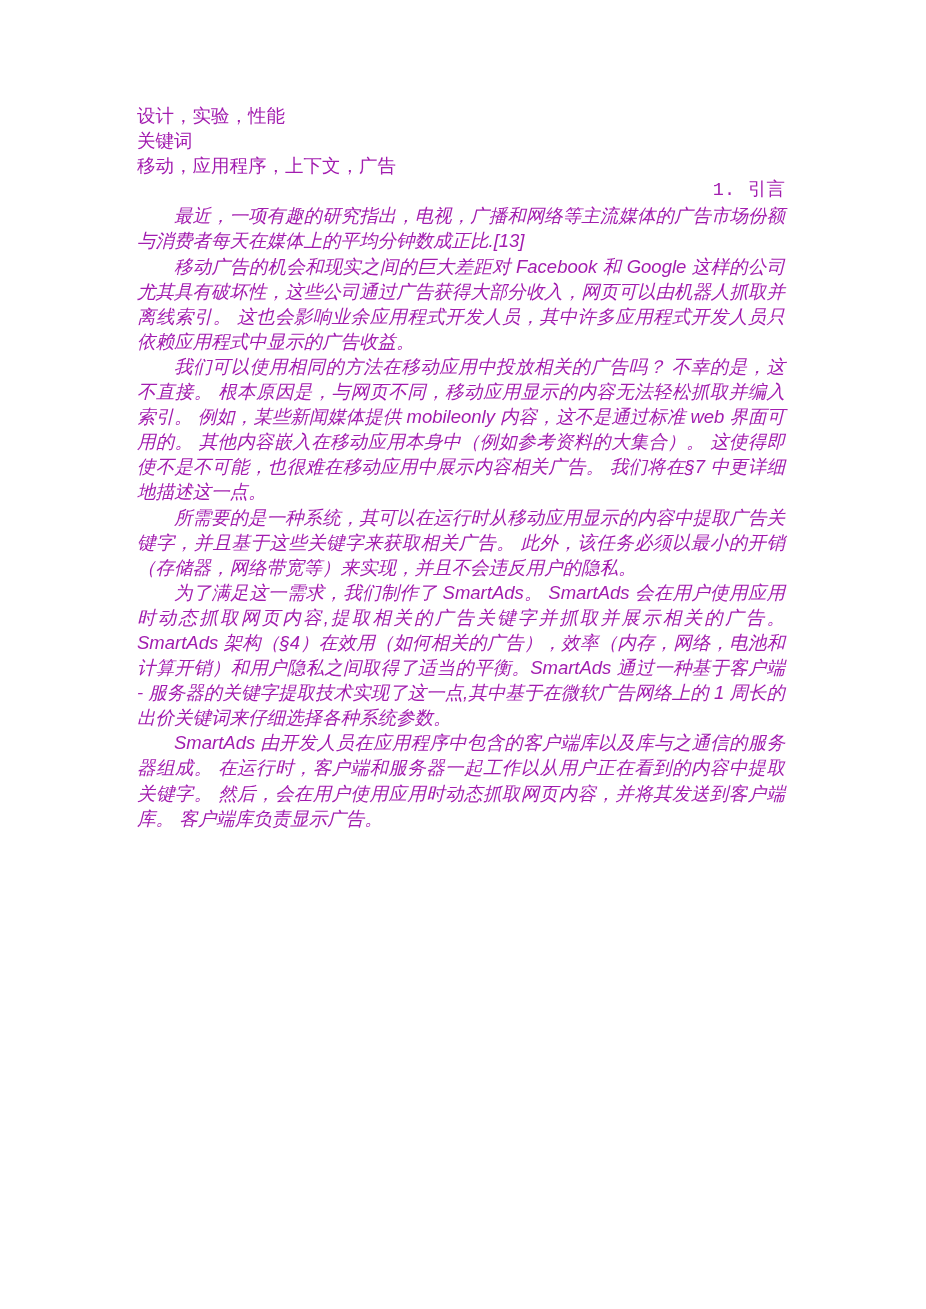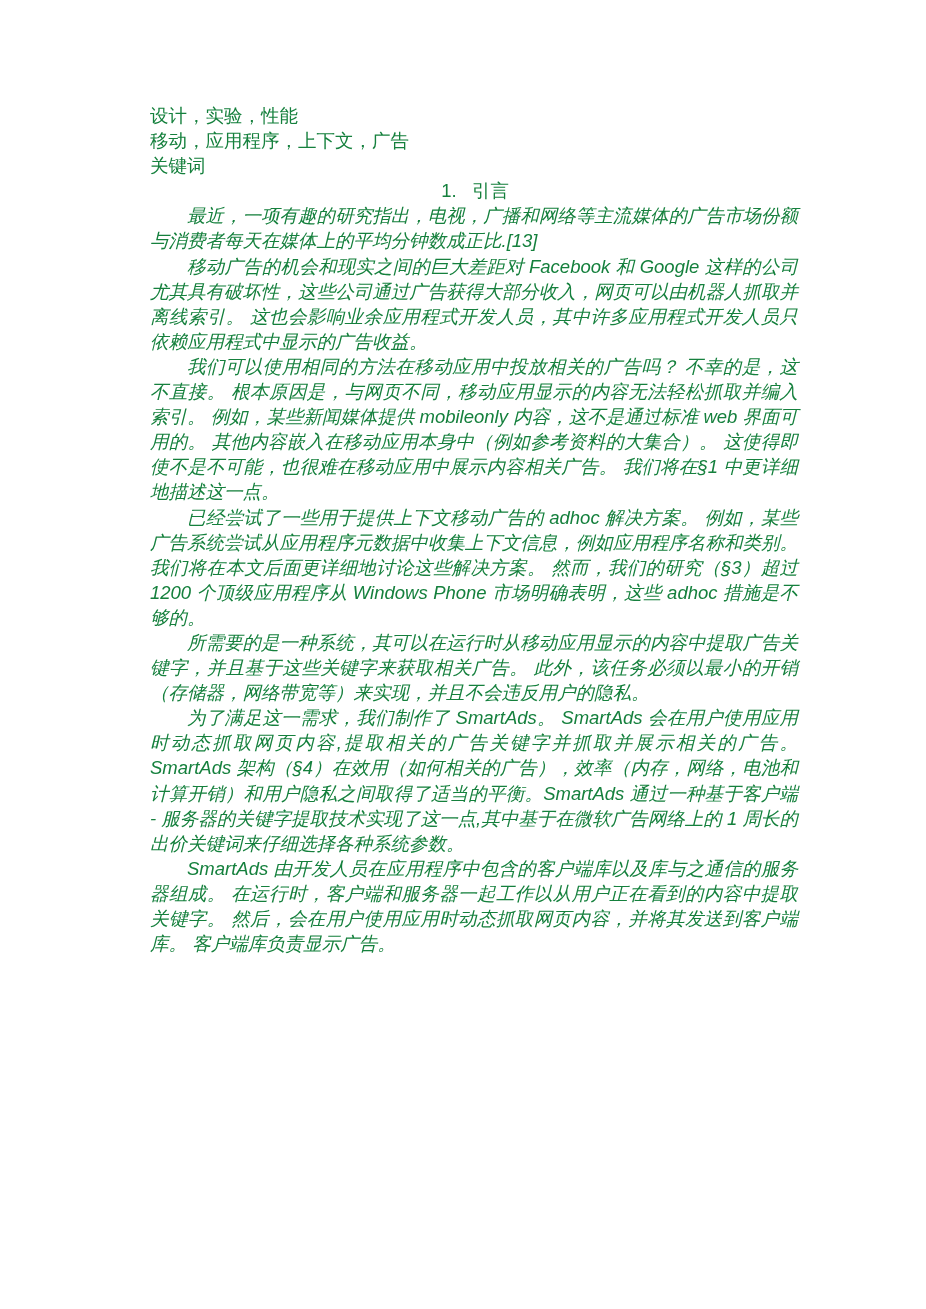--- a/index.html
+++ b/index.html
@@ -9,67 +9,67 @@
   }
   .page {
     position: relative;
     width: 926px;
     height: 1309px;
     background: #ffffff;
     overflow: hidden;
   }
   .content {
     position: absolute;
-    left: 150px;
+    left: 137px;
     top: 103px;
     width: 648px;
     font-family: "Liberation Sans", "DejaVu Sans", sans-serif;
     font-size: 18.5px;
     line-height: 25.1px;
-    color: #15803d;
+    color: #a21caf;
     text-align: justify;
     text-justify: inter-ideograph;
   }
   .plain-line {
     margin: 0;
     text-align: left;
   }
   .section-heading {
     margin: 0;
-    text-align: center;
+    text-align: right;
+    font-family: Liberation Mono, monospace;
   }
   .section-heading .num {
     display: inline-block;
     min-width: 20px;
     margin-right: 13px;
   }
   p.body-para {
     margin: 0;
     text-indent: 2em;
     font-style: italic;
   }
 </style>
 </head>
 <body>
 
 <div class="page">
   <div class="content">
 
     <div class="plain-line">设计，实验，性能</div>
 
+    <div class="plain-line">关键词</div>
+
     <div class="plain-line">移动，应用程序，上下文，广告</div>
-
-    <div class="plain-line">关键词</div>
 
     <div class="section-heading">
       <span class="num">1.</span><span>引言</span>
     </div>
 
     <p class="body-para">最近，一项有趣的研究指出，电视，广播和网络等主流媒体的广告市场份额与消费者每天在媒体上的平均分钟数成正比.[13]</p>
     <p class="body-para">移动广告的机会和现实之间的巨大差距对 Facebook 和 Google 这样的公司尤其具有破坏性，这些公司通过广告获得大部分收入，网页可以由机器人抓取并离线索引。 这也会影响业余应用程式开发人员，其中许多应用程式开发人员只依赖应用程式中显示的广告收益。</p>
-    <p class="body-para">我们可以使用相同的方法在移动应用中投放相关的广告吗？ 不幸的是，这不直接。 根本原因是，与网页不同，移动应用显示的内容无法轻松抓取并编入索引。 例如，某些新闻媒体提供 mobileonly 内容，这不是通过标准 web 界面可用的。 其他内容嵌入在移动应用本身中（例如参考资料的大集合）。 这使得即使不是不可能，也很难在移动应用中展示内容相关广告。 我们将在§1 中更详细地描述这一点。</p>
-    <p class="body-para">已经尝试了一些用于提供上下文移动广告的 adhoc 解决方案。 例如，某些广告系统尝试从应用程序元数据中收集上下文信息，例如应用程序名称和类别。我们将在本文后面更详细地讨论这些解决方案。 然而，我们的研究（§3）超过 1200 个顶级应用程序从 Windows Phone 市场明确表明，这些 adhoc 措施是不够的。</p>
+    <p class="body-para">我们可以使用相同的方法在移动应用中投放相关的广告吗？ 不幸的是，这不直接。 根本原因是，与网页不同，移动应用显示的内容无法轻松抓取并编入索引。 例如，某些新闻媒体提供 mobileonly 内容，这不是通过标准 web 界面可用的。 其他内容嵌入在移动应用本身中（例如参考资料的大集合）。 这使得即使不是不可能，也很难在移动应用中展示内容相关广告。 我们将在§7 中更详细地描述这一点。</p>
     <p class="body-para">所需要的是一种系统，其可以在运行时从移动应用显示的内容中提取广告关键字，并且基于这些关键字来获取相关广告。 此外，该任务必须以最小的开销（存储器，网络带宽等）来实现，并且不会违反用户的隐私。</p>
     <p class="body-para">为了满足这一需求，我们制作了 SmartAds。 SmartAds 会在用户使用应用时动态抓取网页内容,提取相关的广告关键字并抓取并展示相关的广告。SmartAds 架构（§4）在效用（如何相关的广告），效率（内存，网络，电池和计算开销）和用户隐私之间取得了适当的平衡。SmartAds 通过一种基于客户端 - 服务器的关键字提取技术实现了这一点,其中基于在微软广告网络上的 1 周长的出价关键词来仔细选择各种系统参数。</p>
     <p class="body-para">SmartAds 由开发人员在应用程序中包含的客户端库以及库与之通信的服务器组成。 在运行时，客户端和服务器一起工作以从用户正在看到的内容中提取关键字。 然后，会在用户使用应用时动态抓取网页内容，并将其发送到客户端库。 客户端库负责显示广告。</p>
 
   </div>
 </div>
 
 </body></html>

